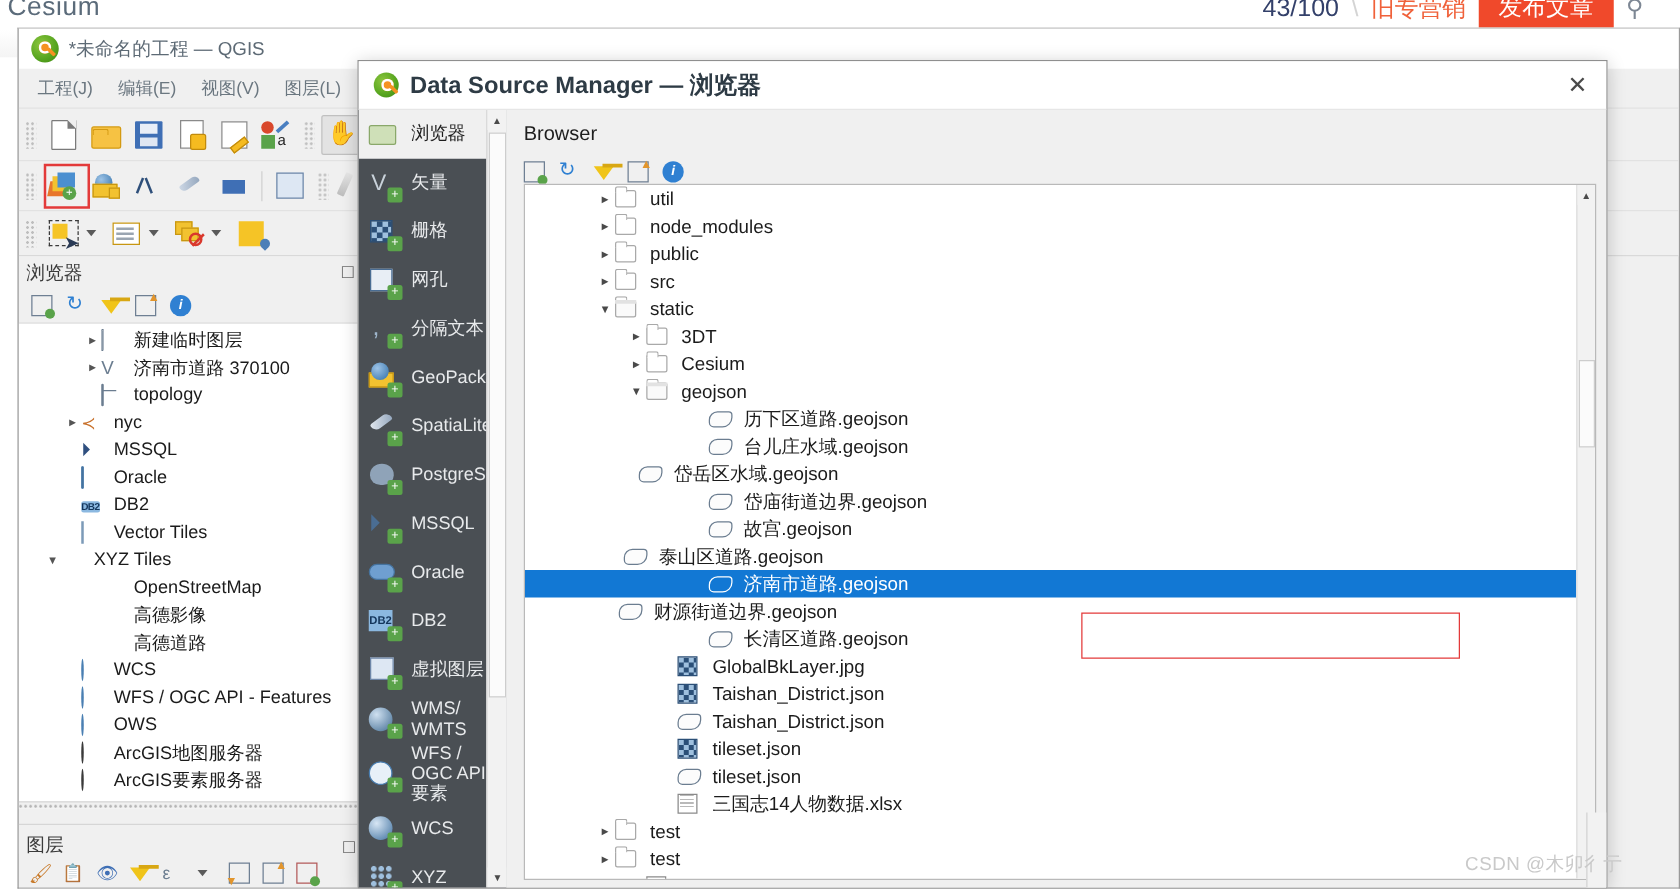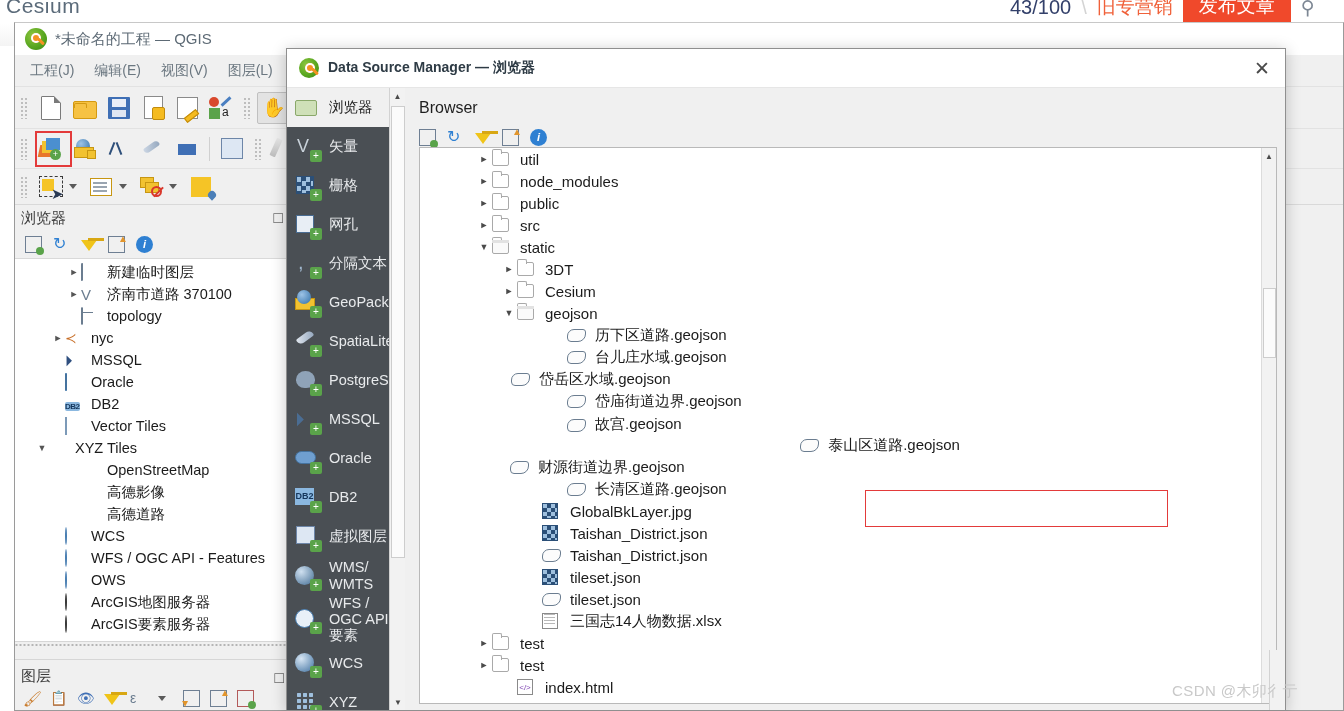--- a/index.html
+++ b/index.html
@@ -224,21 +224,21 @@
   .dsm {
     position: absolute; left: 286px; top: 48px; width: 1000px; height: 663px;
     background: #f0f0f0; border: 1px solid #8f8f8f;
     box-shadow: 0 2px 14px rgba(0,0,0,.22);
   }
   .dsm-title {
     height: 39px; background:#fff; display:flex; align-items:center; padding-left:12px;
     border-bottom: 1px solid #e6e6e6;
   }
   .dsm-title .logo { width:20px;height:20px;margin-right:9px; }
-  .dsm-title .t { font-size:14px; color:#2e3b45; font-weight:bold; }
+  .dsm-title .t { font-size:19px; color:#2e3b45; font-weight:bold; }
   .dsm-close {
     margin-left:auto; width: 46px; height: 39px; display:flex; align-items:center;
     justify-content:center; font-size: 19px; color:#4a4a4a;
   }
   .dsm-body { position:absolute; left:0; top:39px; right:0; bottom:0; display:flex; }
   .dsm-side {
     width: 118px; background:#4a4f54; position:relative; overflow:hidden; flex:none;
   }
   .side-item {
     display:flex; align-items:center; min-height: 39px; padding-left: 6px; gap: 8px;
@@ -788,35 +788,42 @@
                 </span>
                 <span>岱岳区水域.geojson</span>
               </div>
               <div class="trow" style="padding-left: 131px;">
                 <span class="exp"></span>
                 <span class="ticon">
                   <span class="tgeo"></span>
                 </span>
                 <span>岱庙街道边界.geojson</span>
               </div>
-              <div class="trow" style="padding-left: 131px; align-items: flex-end;">
+              <div class="trow" style="padding-left: 131px;">
                 <span class="exp"></span>
                 <span class="ticon">
                   <span class="tgeo"></span>
                 </span>
                 <span>故宫.geojson</span>
               </div>
-              <div class="trow" style="padding-left: 63px; justify-content: center;">
+              <div class="trow" style="padding-left: 63px;">
                 <span class="exp"></span>
                 <span class="ticon">
                   <span class="tgeo"></span>
                 </span>
                 <span>泰山区道路.geojson</span>
               </div>
-              <div class="trow" style="padding-left: 74px;">
+              <div class="trow selected" style="padding-left: 131px;">
+                <span class="exp"></span>
+                <span class="ticon">
+                  <span class="tgeo"></span>
+                </span>
+                <span>济南市道路.geojson</span>
+              </div>
+              <div class="trow" style="padding-left: 59px;">
                 <span class="exp"></span>
                 <span class="ticon">
                   <span class="tgeo"></span>
                 </span>
                 <span>财源街道边界.geojson</span>
               </div>
               <div class="trow" style="padding-left: 131px;">
                 <span class="exp"></span>
                 <span class="ticon">
                   <span class="tgeo"></span>

